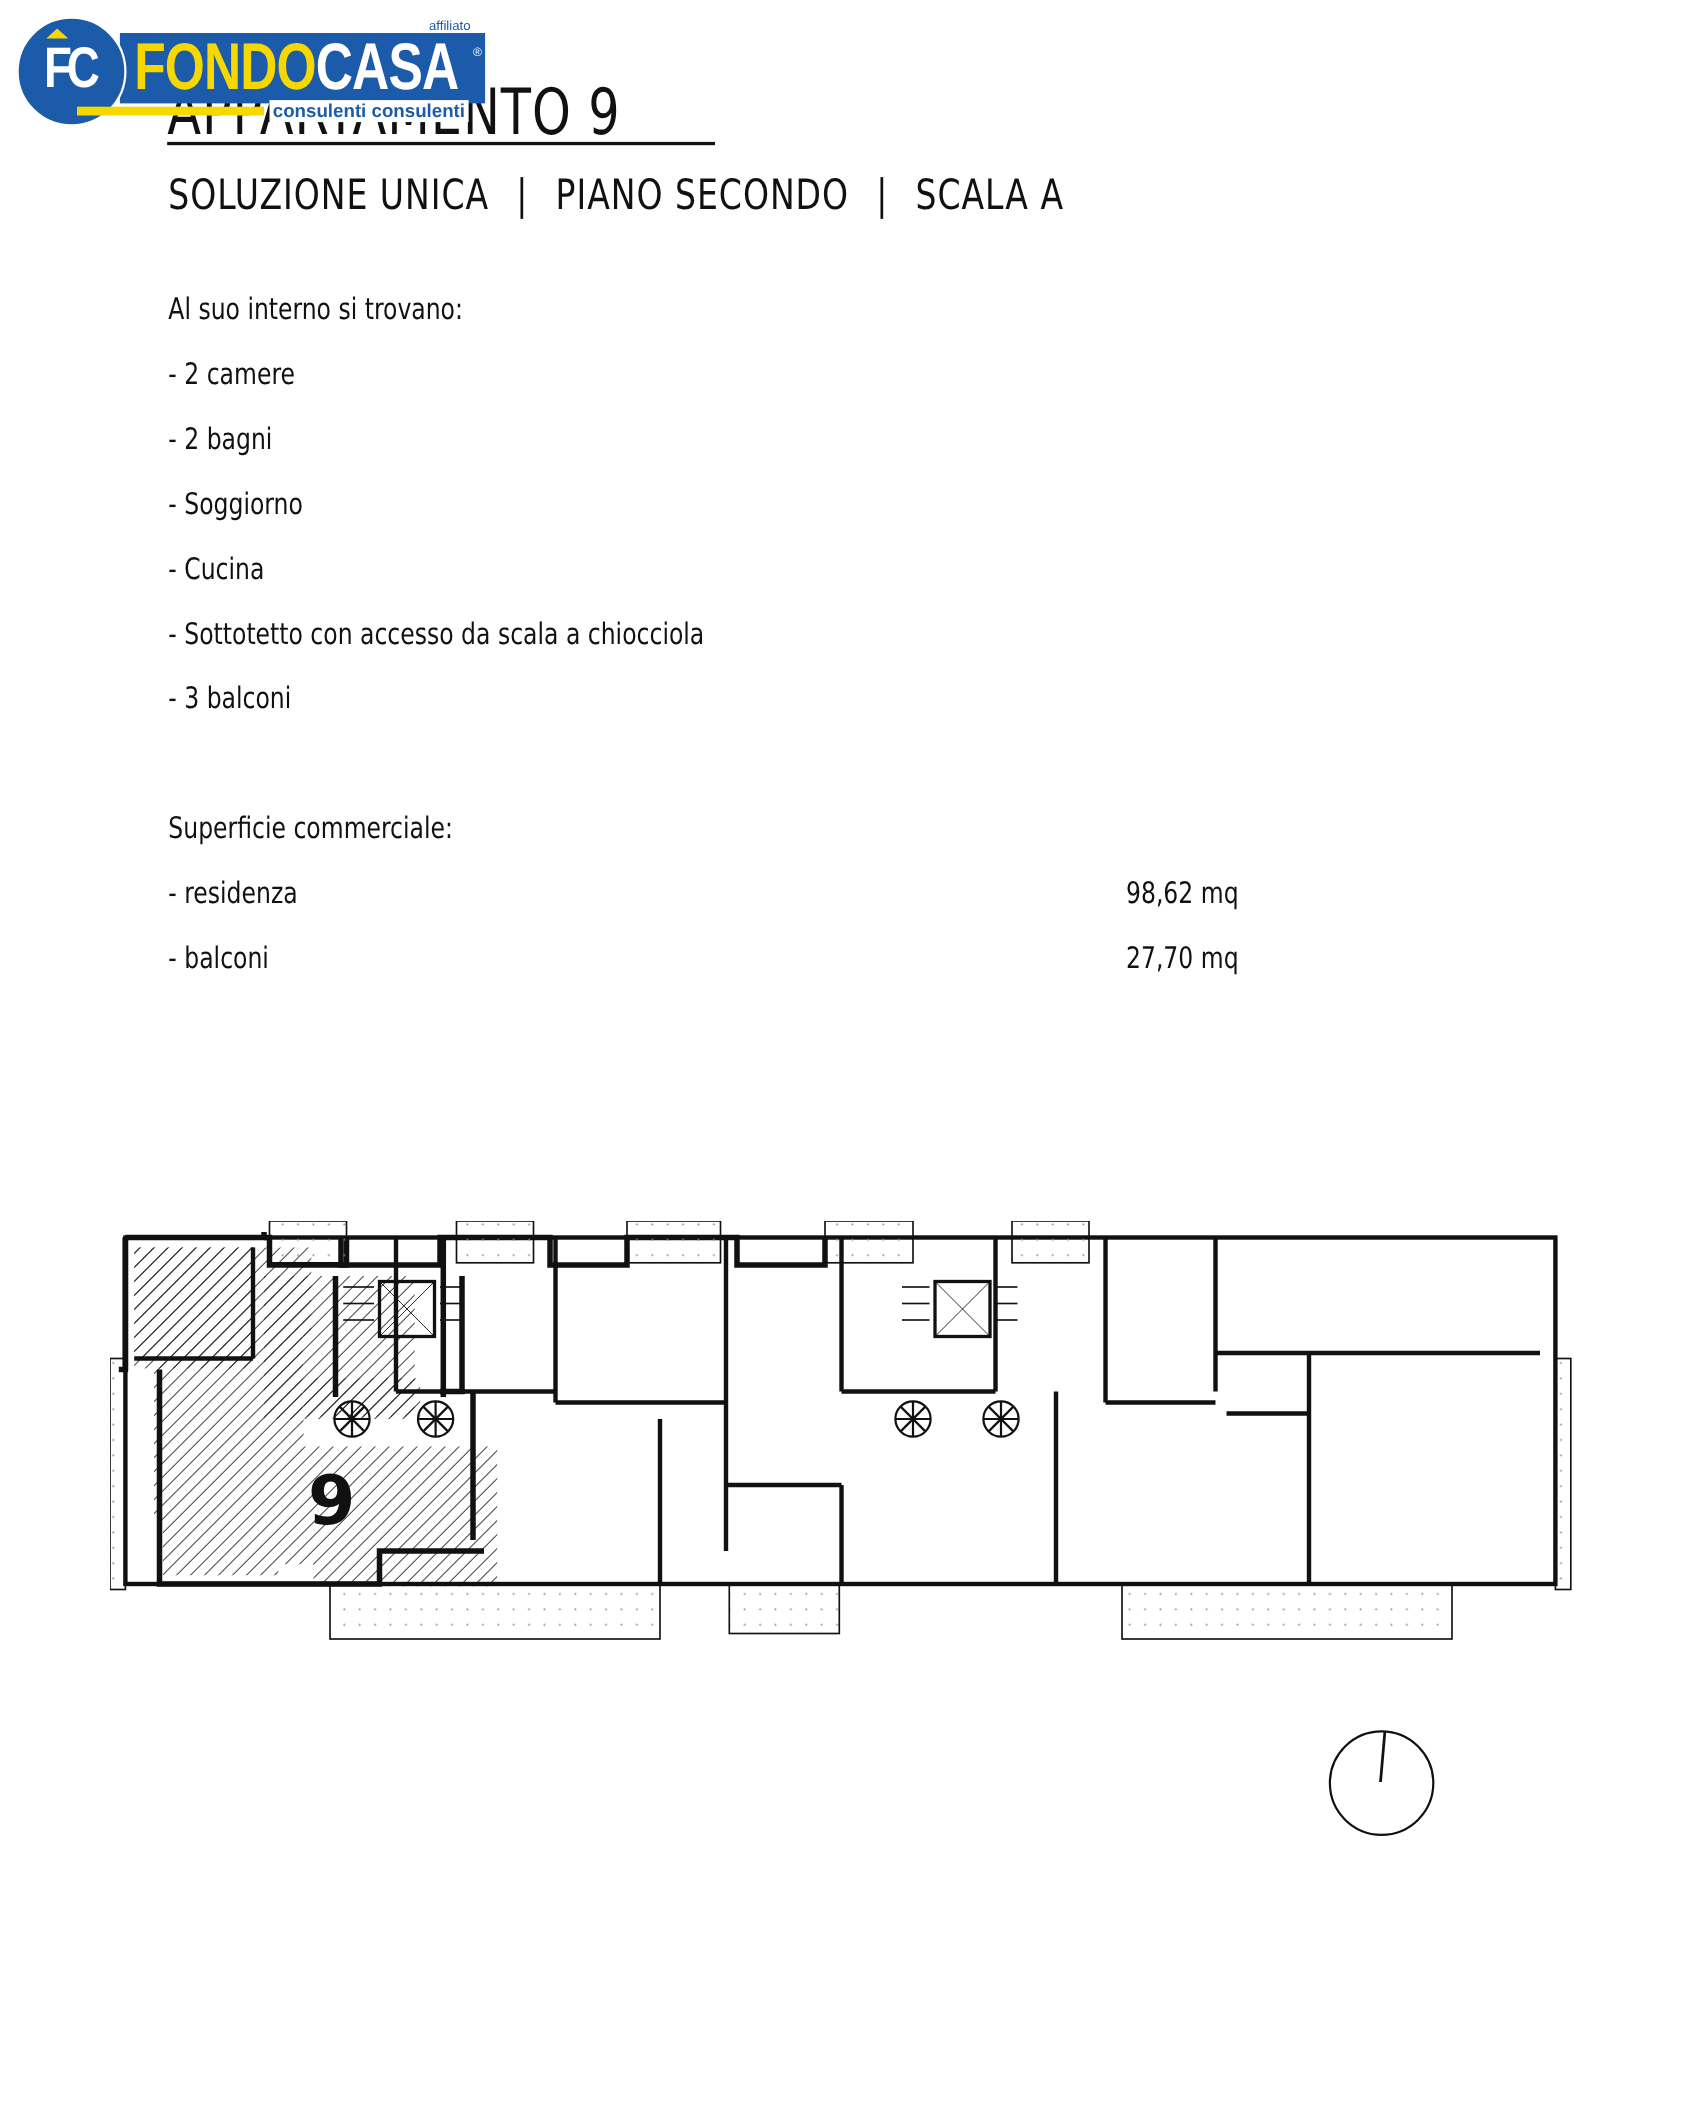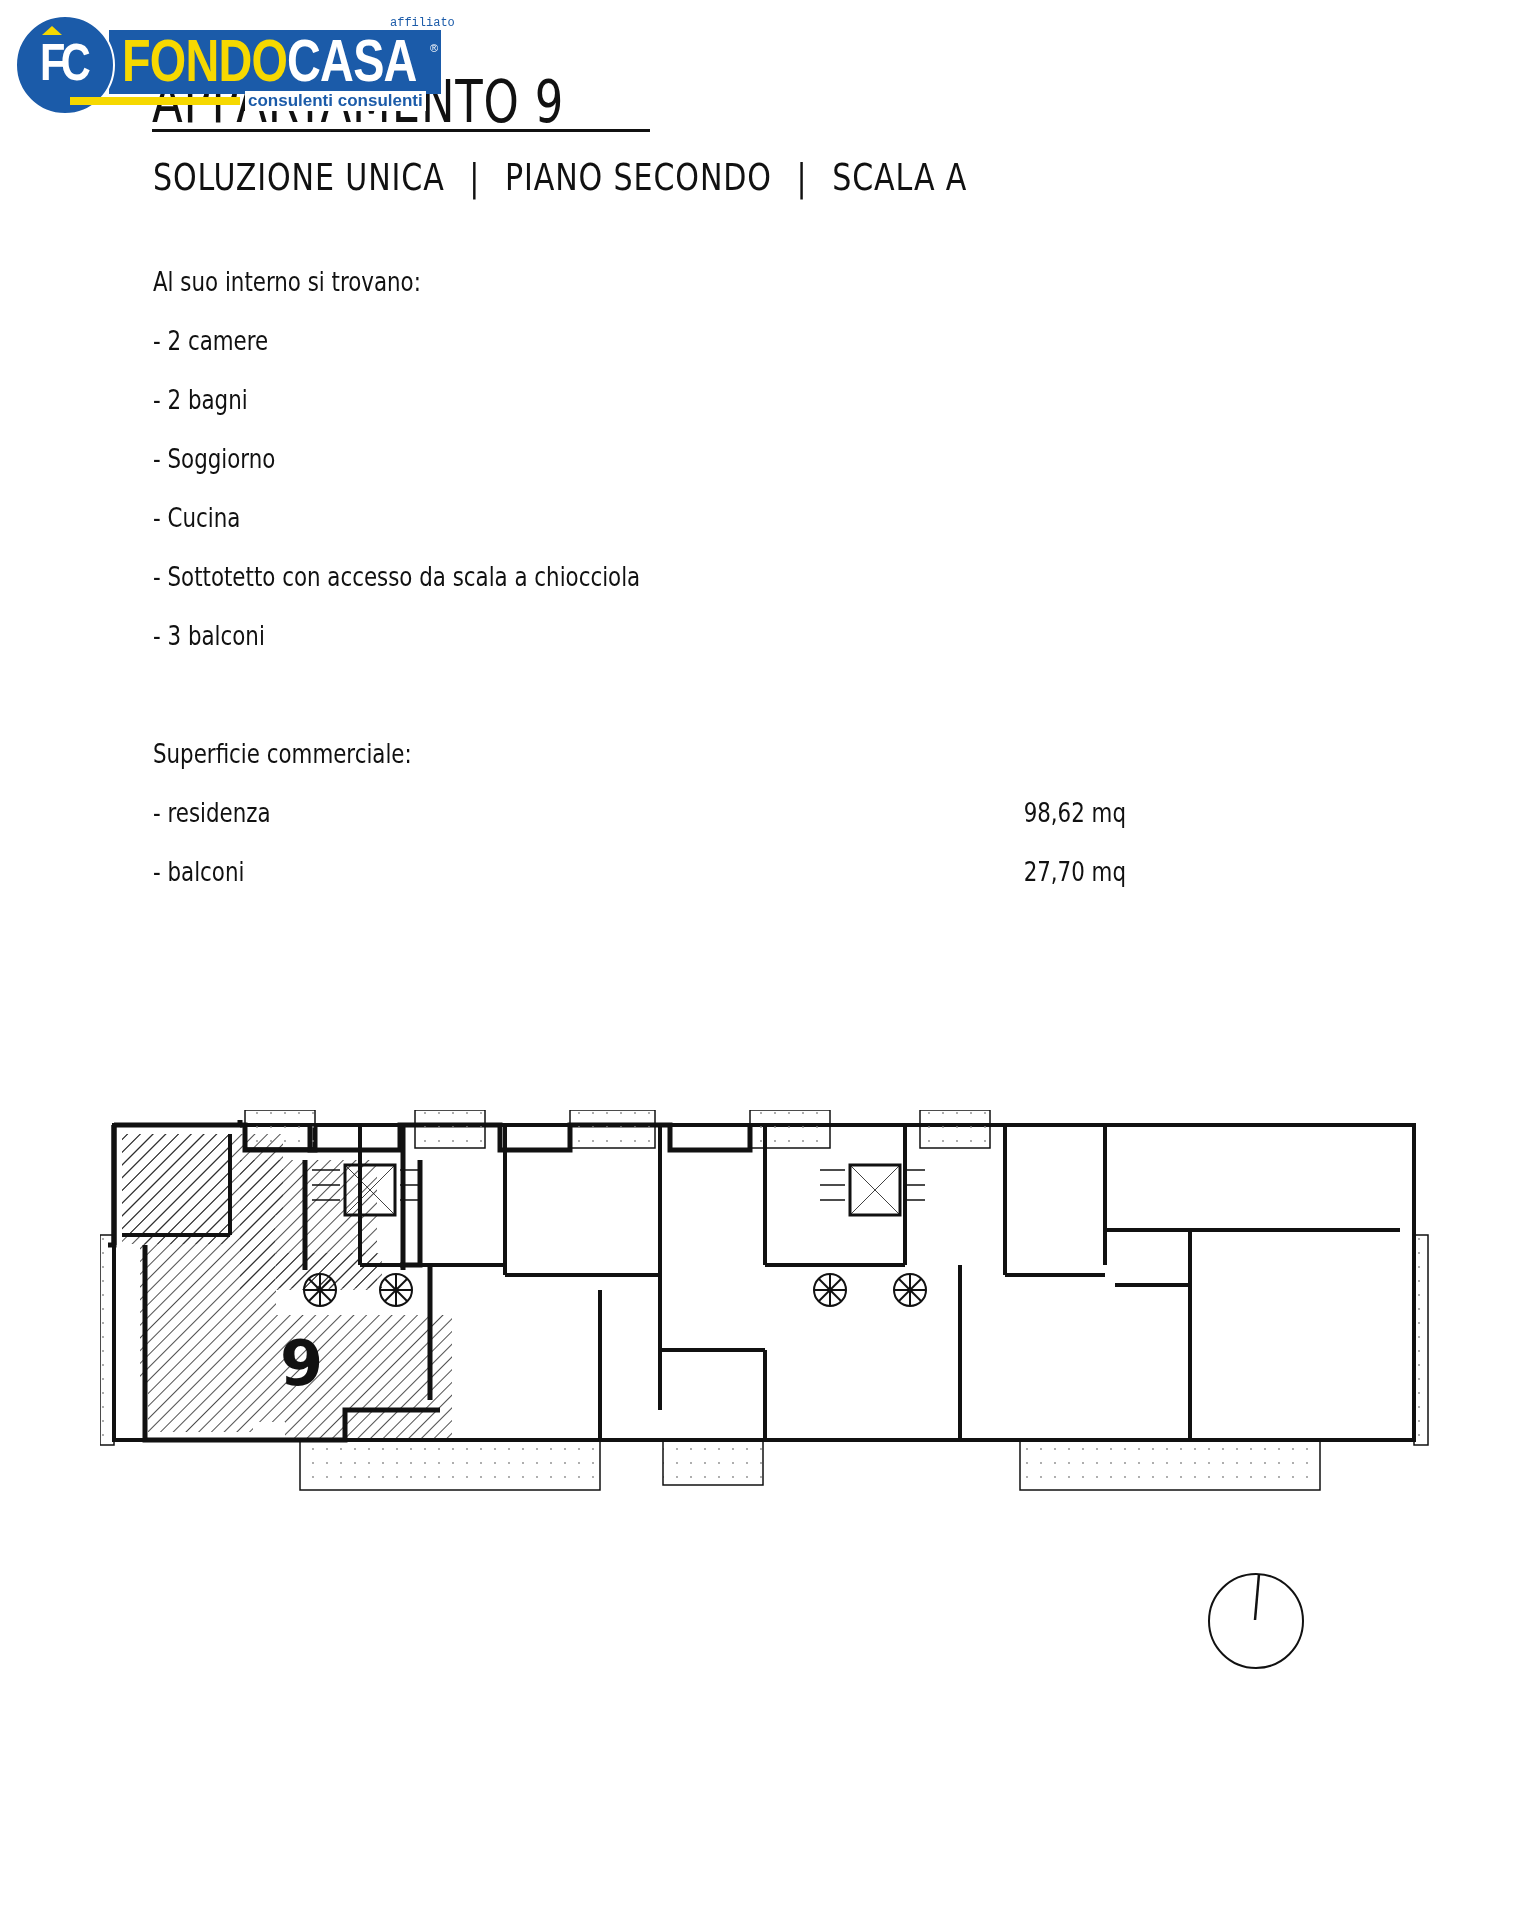--- a/index.html
+++ b/index.html
@@ -13,21 +13,21 @@
   .val{font-size:27px;line-height:32px;white-space:nowrap;text-align:right;width:300px;transform:scaleX(0.88);transform-origin:right top;}
   
   .logo{left:12px;top:12px;width:430px;height:100px;}
   .logo-circle{left:3px;top:3px;width:96px;height:96px;border-radius:50%;background:#1b5ba9;border:2px solid #fff;}
   .logo-fc{left:8px;top:20px;width:86px;font-family:"Liberation Sans",sans-serif;font-weight:bold;font-size:52px;color:#fff;text-align:center;letter-spacing:-6px;transform:scaleX(0.8);}
   .logo-roof{left:30px;top:14px;width:0;height:0;border-left:10px solid transparent;border-right:10px solid transparent;border-bottom:9px solid #f6d800;}
   .logo-bar{left:97px;top:18px;width:332px;height:64px;background:#1b5ba9;}
   .logo-fondo{left:110px;top:16px;font-family:"Liberation Sans",sans-serif;font-weight:bold;font-size:60px;line-height:66px;color:#f6d800;transform:scaleX(0.78);transform-origin:left top;letter-spacing:-1px;white-space:nowrap;}
   .logo-fondo span.casa{color:#fff;}
   .logo-reg{left:418px;top:30px;font-size:11px;color:#fff;font-family:"Liberation Sans",sans-serif;}
-  .logo-aff{left:378px;top:4px;font-size:12px;color:#1b5ba9;font-family:Liberation Mono, monospace;}
+  .logo-aff{left:378px;top:4px;font-size:12px;color:#1b5ba9;font-family:Liberation Sans, sans-serif;}
   .logo-stripe{left:58px;top:85px;width:170px;height:8px;background:#f6d800;}
   .logo-sub{left:233px;top:79px;font-family:"Liberation Sans",sans-serif;font-weight:bold;font-size:17px;color:#1b5ba9;white-space:nowrap;background:#fff;padding:0 3px;}
   svg{position:absolute;}
 </style>
 </head>
 <body>
 
 <div class="abs title">APPARTAMENTO 9</div>
 <div class="abs title-rule"></div>
 

